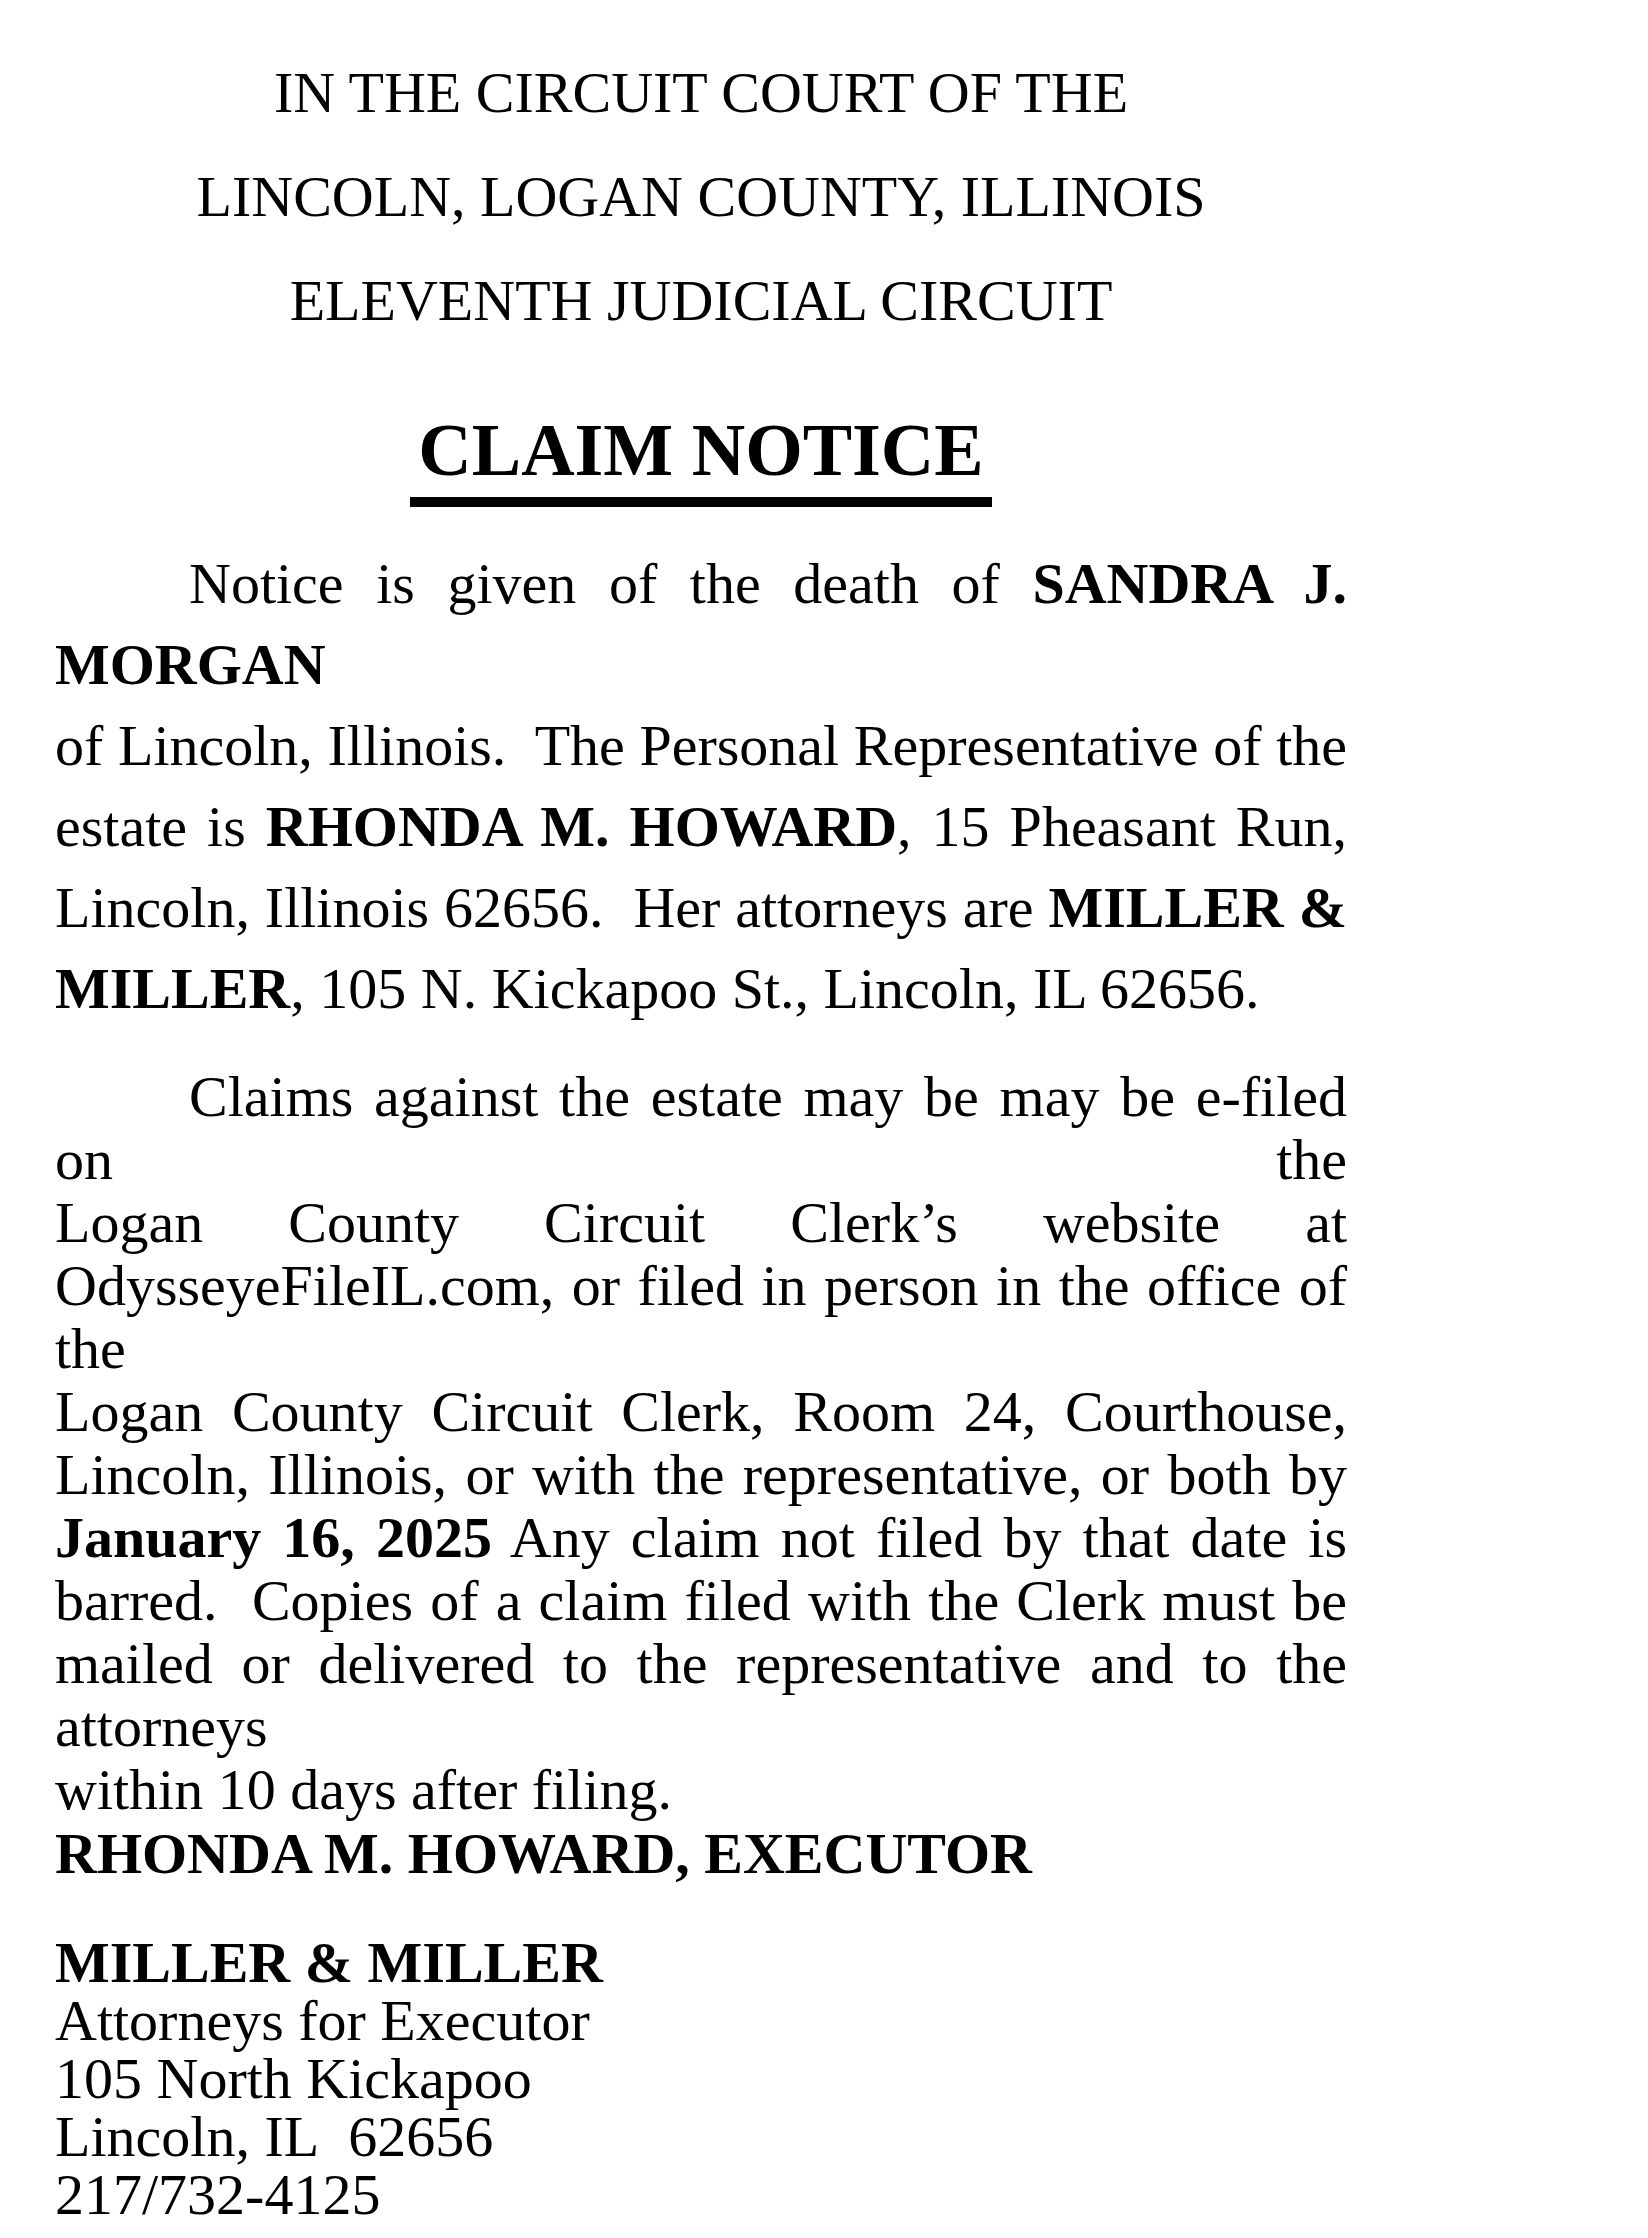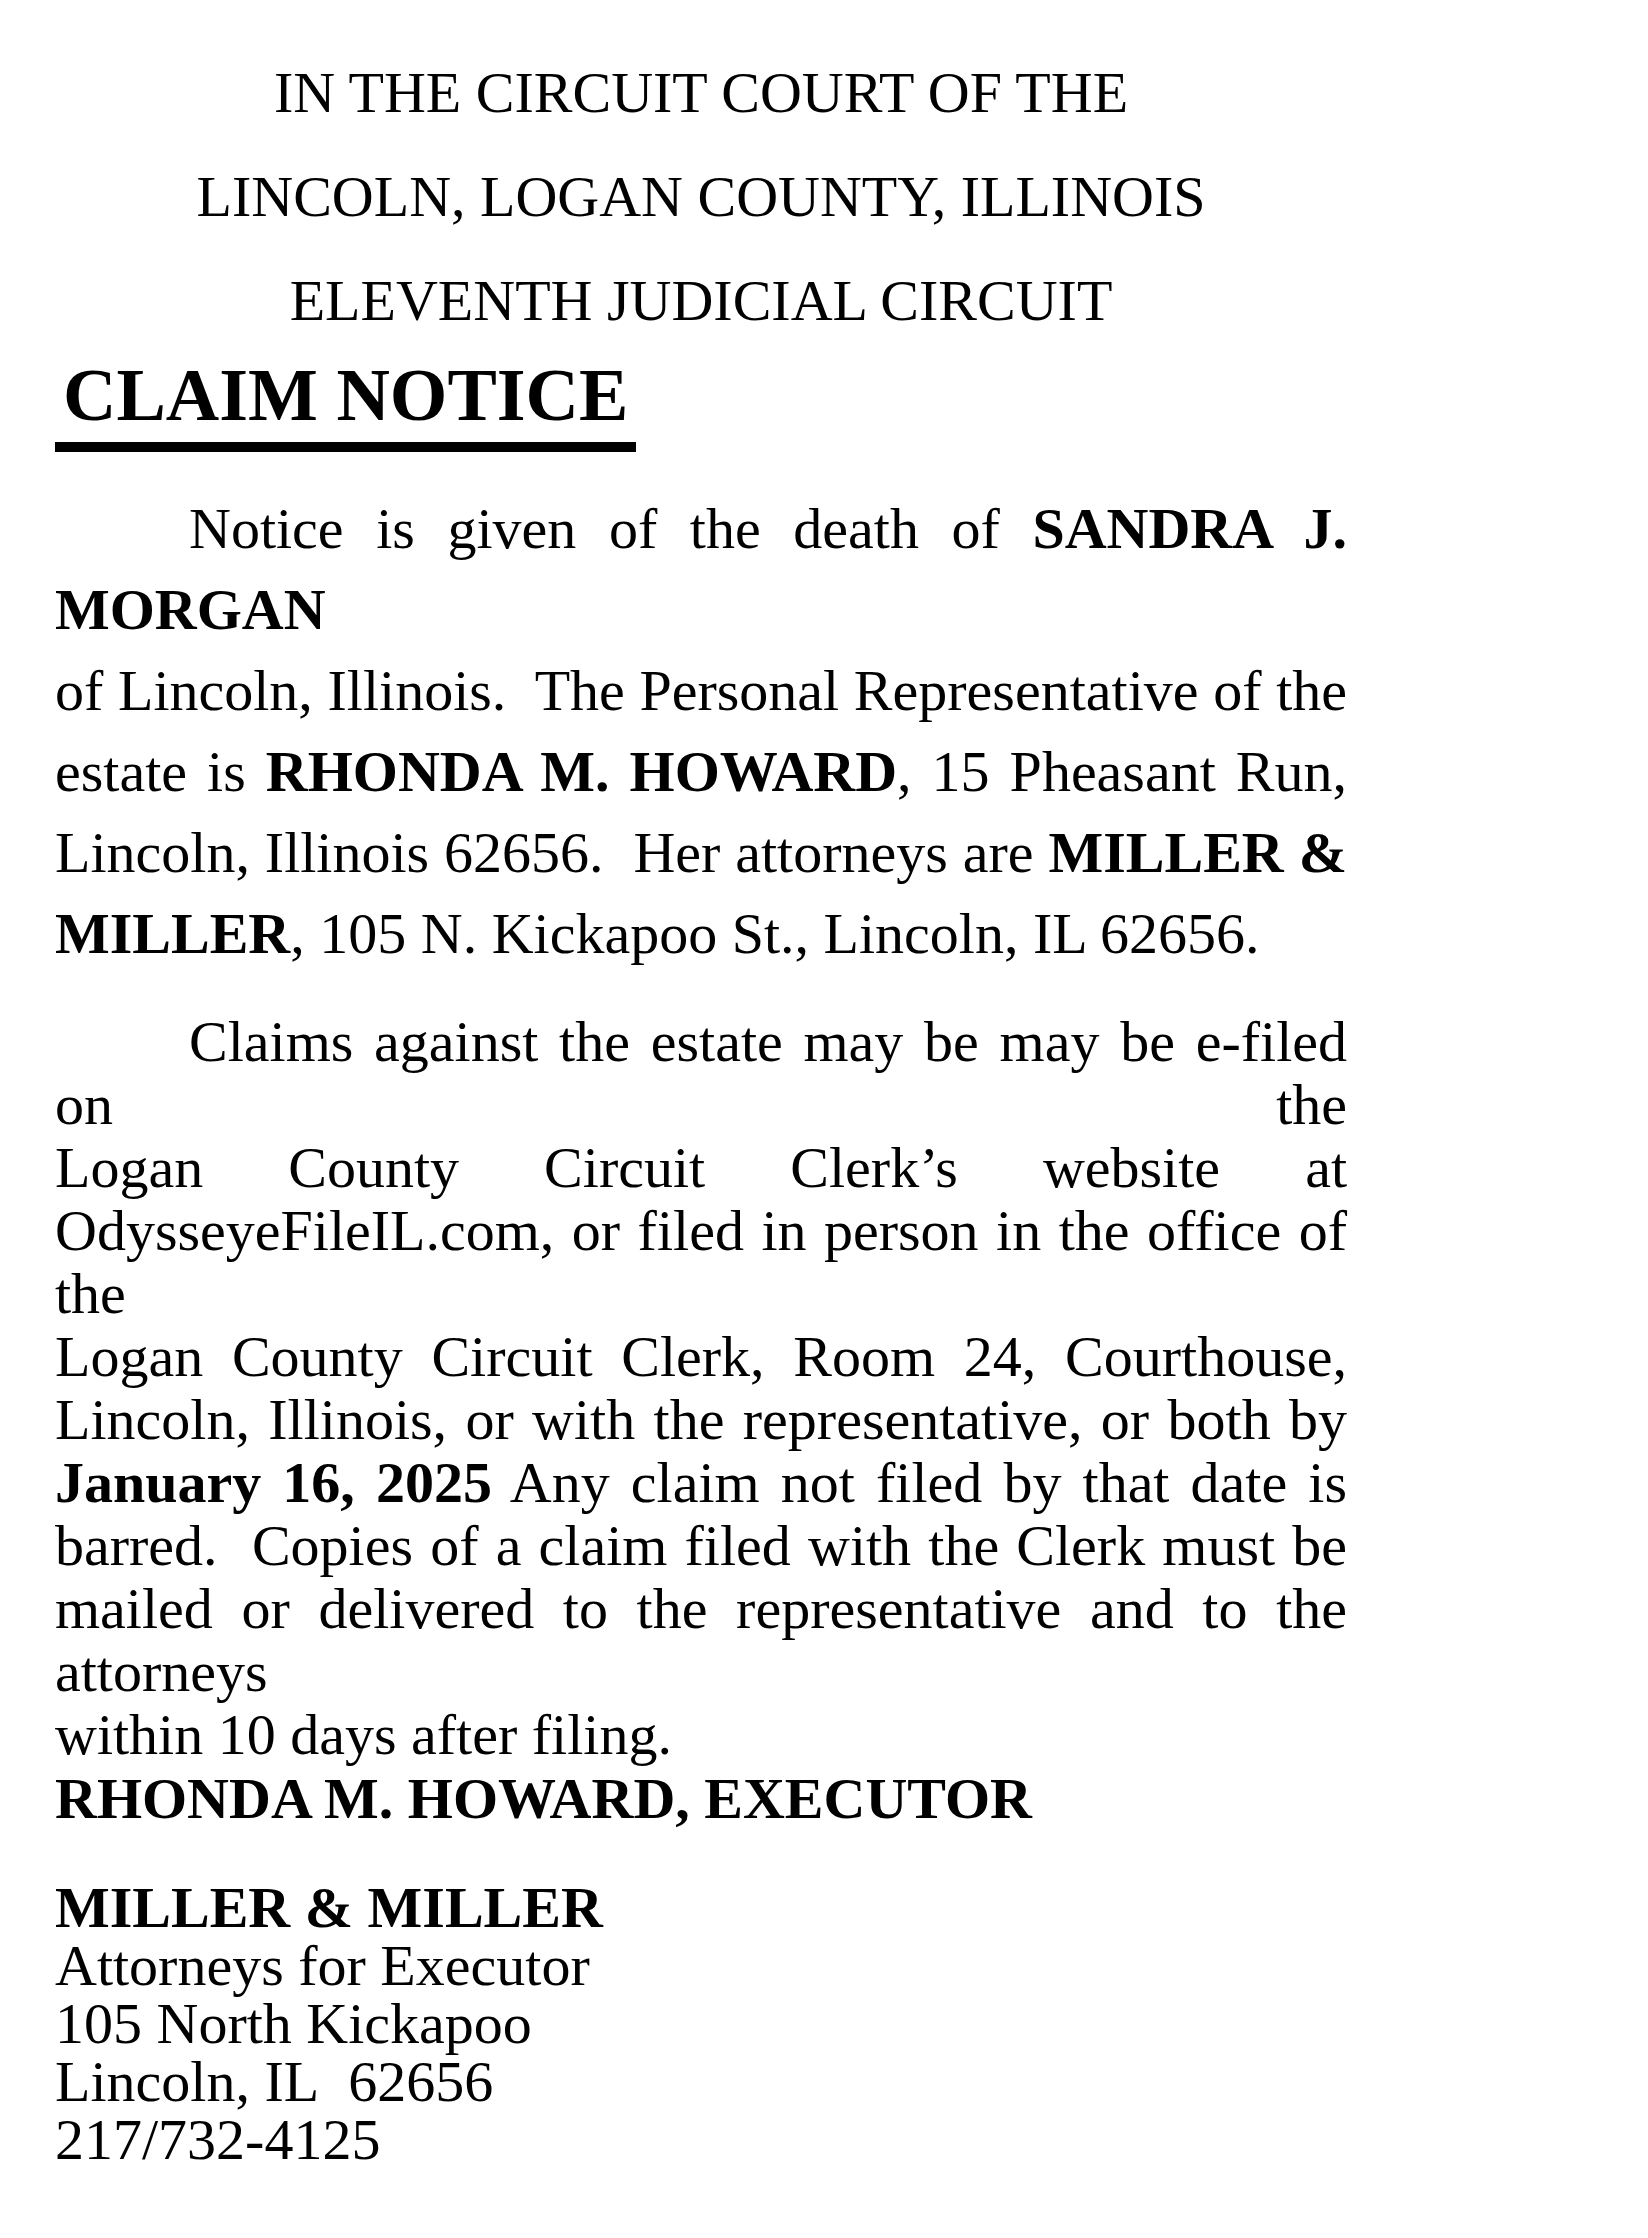--- a/index.html
+++ b/index.html
@@ -29,22 +29,23 @@
   }
 
   
   .caption { margin-top: 17.4px; }
   .cap-line { line-height: 65px; white-space: nowrap; }
   .paren-gap { margin-left: 147px; }
   .case-no { padding-left: 1019px; }
 
   
   .title-wrap {
+    margin-top: 55px;
     line-height: 95px;
-    text-align: left;
+    text-align: center;
   }
   .title-text {
     display: inline-block;
     font-weight: bold;
     font-size: 74px;
     line-height: 84px;
     border-bottom: 10.3px solid #000000;
     padding: 0 8px 4.7px 8px;
   }
 

